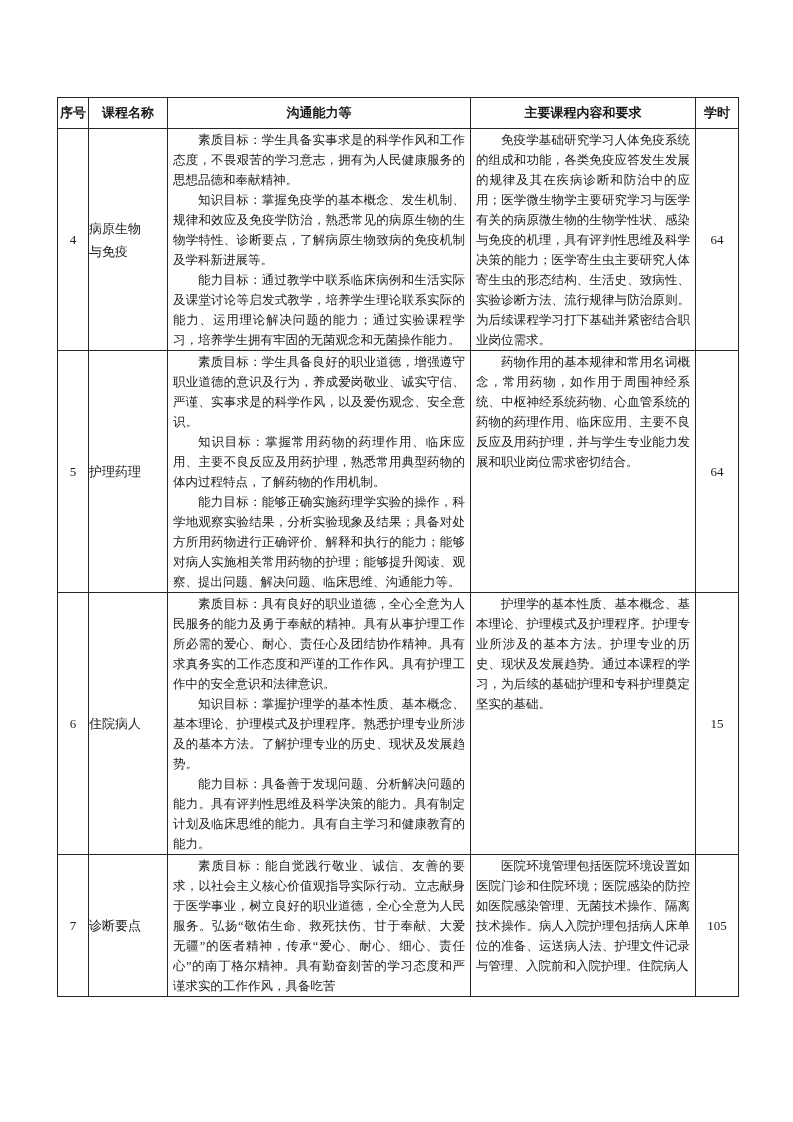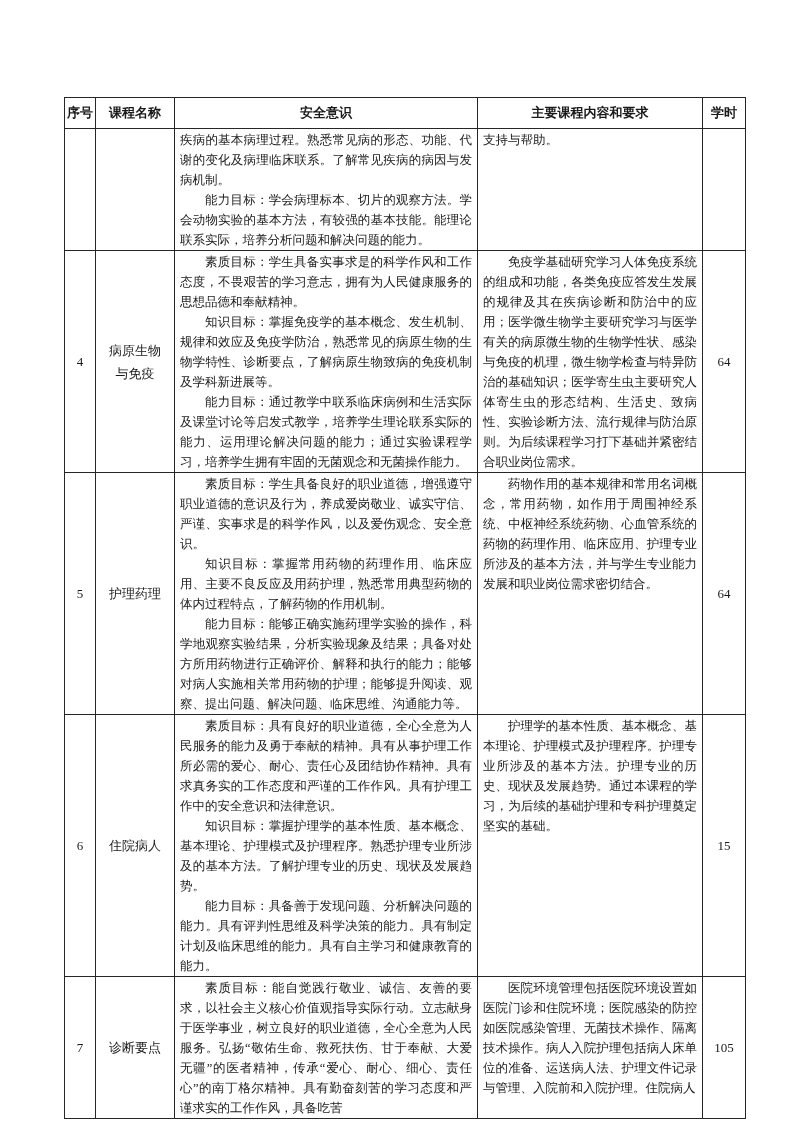--- a/index.html
+++ b/index.html
@@ -2,35 +2,35 @@
 <html><head>
 <meta charset="utf-8">
 <style>
   html,body{margin:0;padding:0;background:#e8e8e8;}
   .page{
     position:relative;width:793px;height:1122px;background:#ffffff;
     font-family:"Liberation Serif","DejaVu Serif",serif;color:#1a1a1a;
     margin:0 auto;overflow:hidden;
   }
   table.course-table{
-    position:absolute;left:64px;top:97px;width:681px;
+    position:absolute;left:57px;top:97px;width:681px;
     border-collapse:collapse;table-layout:fixed;
   }
   .course-table th,.course-table td{
     border:1px solid #262626;padding:0;overflow:hidden;
   }
   .course-table th{
     font-weight:bold;font-size:13px;text-align:center;
     height:30px;vertical-align:middle;white-space:nowrap;
   }
   td.cell-num,td.cell-hours{
     text-align:center;vertical-align:middle;font-size:13px;
   }
   td.cell-name{
-    text-align:center;vertical-align:middle;font-size:13px;line-height:23px;
+    vertical-align:middle;font-size:13px;line-height:23px;
   }
   td.cell-obj,td.cell-content{
     vertical-align:top;font-size:12.5px;line-height:20px;
     text-align:justify;padding:1px 5px 0 5px;
   }
   td.cell-obj p,td.cell-content p{margin:0;}
   p.indent{text-indent:2em;}
   .lbl{font-weight:normal;}
   .lbl.bold{font-weight:normal;}
   .page-number{
@@ -48,66 +48,54 @@
       <col style="width:31px">
       <col style="width:79px">
       <col style="width:303px">
       <col style="width:225px">
       <col style="width:43px">
     </colgroup>
     <thead>
       <tr>
         <th>序号</th>
         <th>课程名称</th>
-        <th>安全意识</th>
+        <th>沟通能力等</th>
         <th>主要课程内容和要求</th>
         <th>学时</th>
       </tr>
     </thead>
     <tbody>
-        <tr style="height: 100px;">
-          <td class="cell-num"></td>
-          <td class="cell-name"></td>
-          <td class="cell-obj">
-            <p>疾病的基本病理过程。熟悉常见病的形态、功能、代谢的变化及病理临床联系。了解常见疾病的病因与发病机制。</p>
-            <p class="indent"><span class="lbl">能力目标：</span>学会病理标本、切片的观察方法。学会动物实验的基本方法，有较强的基本技能。能理论联系实际，培养分析问题和解决问题的能力。</p>
-          </td>
-          <td class="cell-content">
-            <p>支持与帮助。</p>
-          </td>
-          <td class="cell-hours"></td>
-        </tr>
         <tr style="height: 222px;">
           <td class="cell-num">4</td>
           <td class="cell-name">
             <div>病原生物</div>
             <div>与免疫</div>
           </td>
           <td class="cell-obj">
             <p class="indent"><span class="lbl bold">素质目标：</span>学生具备实事求是的科学作风和工作态度，不畏艰苦的学习意志，拥有为人民健康服务的思想品德和奉献精神。</p>
             <p class="indent"><span class="lbl bold">知识目标：</span>掌握免疫学的基本概念、发生机制、规律和效应及免疫学防治，熟悉常见的病原生物的生物学特性、诊断要点，了解病原生物致病的免疫机制及学科新进展等。</p>
             <p class="indent"><span class="lbl bold">能力目标：</span>通过教学中联系临床病例和生活实际及课堂讨论等启发式教学，培养学生理论联系实际的能力、运用理论解决问题的能力；通过实验课程学习，培养学生拥有牢固的无菌观念和无菌操作能力。</p>
           </td>
           <td class="cell-content">
-            <p class="indent">免疫学基础研究学习人体免疫系统的组成和功能，各类免疫应答发生发展的规律及其在疾病诊断和防治中的应用；医学微生物学主要研究学习与医学有关的病原微生物的生物学性状、感染与免疫的机理，微生物学检查与特异防治的基础知识；医学寄生虫主要研究人体寄生虫的形态结构、生活史、致病性、实验诊断方法、流行规律与防治原则。为后续课程学习打下基础并紧密结合职业岗位需求。</p>
+            <p class="indent">免疫学基础研究学习人体免疫系统的组成和功能，各类免疫应答发生发展的规律及其在疾病诊断和防治中的应用；医学微生物学主要研究学习与医学有关的病原微生物的生物学性状、感染与免疫的机理，具有评判性思维及科学决策的能力；医学寄生虫主要研究人体寄生虫的形态结构、生活史、致病性、实验诊断方法、流行规律与防治原则。为后续课程学习打下基础并紧密结合职业岗位需求。</p>
           </td>
           <td class="cell-hours">64</td>
         </tr>
         <tr style="height: 222px;">
           <td class="cell-num">5</td>
           <td class="cell-name">
             <div>护理药理</div>
           </td>
           <td class="cell-obj">
             <p class="indent"><span class="lbl bold">素质目标：</span>学生具备良好的职业道德，增强遵守职业道德的意识及行为，养成爱岗敬业、诚实守信、严谨、实事求是的科学作风，以及爱伤观念、安全意识。</p>
             <p class="indent"><span class="lbl bold">知识目标：</span>掌握常用药物的药理作用、临床应用、主要不良反应及用药护理，熟悉常用典型药物的体内过程特点，了解药物的作用机制。</p>
             <p class="indent"><span class="lbl bold">能力目标：</span>能够正确实施药理学实验的操作，科学地观察实验结果，分析实验现象及结果；具备对处方所用药物进行正确评价、解释和执行的能力；能够对病人实施相关常用药物的护理；能够提升阅读、观察、提出问题、解决问题、临床思维、沟通能力等。</p>
           </td>
           <td class="cell-content">
-            <p class="indent">药物作用的基本规律和常用名词概念，常用药物，如作用于周围神经系统、中枢神经系统药物、心血管系统的药物的药理作用、临床应用、护理专业所涉及的基本方法，并与学生专业能力发展和职业岗位需求密切结合。</p>
+            <p class="indent">药物作用的基本规律和常用名词概念，常用药物，如作用于周围神经系统、中枢神经系统药物、心血管系统的药物的药理作用、临床应用、主要不良反应及用药护理，并与学生专业能力发展和职业岗位需求密切结合。</p>
           </td>
           <td class="cell-hours">64</td>
         </tr>
         <tr style="height: 218px;">
           <td class="cell-num">6</td>
           <td class="cell-name">
             <div>住院病人</div>
           </td>
           <td class="cell-obj">
             <p class="indent"><span class="lbl bold">素质目标：</span>具有良好的职业道德，全心全意为人民服务的能力及勇于奉献的精神。具有从事护理工作所必需的爱心、耐心、责任心及团结协作精神。具有求真务实的工作态度和严谨的工作作风。具有护理工作中的安全意识和法律意识。</p>

